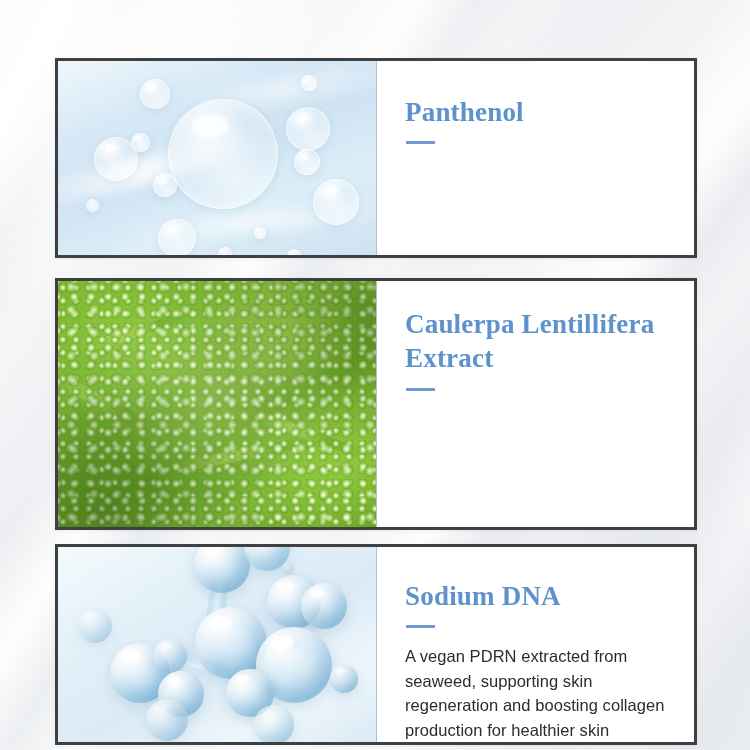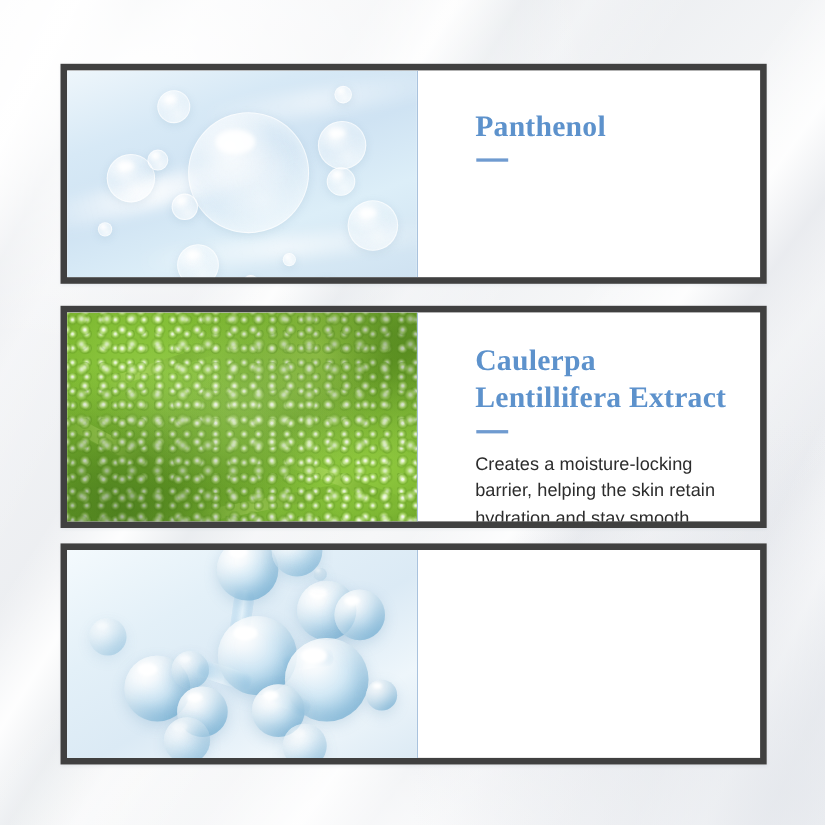--- a/index.html
+++ b/index.html
@@ -58,25 +58,24 @@
   
   #cards {
     position: absolute;
     left: 55px;
     top: 58px;
     width: 642px;
   }
   .card {
     display: flex;
     background: #ffffff;
-    border: 6px solid #404040;
+    border: 3px solid #404040;
     box-sizing: border-box;
     box-shadow: 0 1px 3px rgba(120,140,165,0.13);
     overflow: hidden;
-    gap: 24px;
   }
   .card + .card { margin-top: 14px; }
 
   .card-media {
     width: 318px;
     flex: 0 0 318px;
     position: relative;
     overflow: hidden;
     border-right: 1px solid #a9c2dd;
   }
@@ -104,21 +103,21 @@
     color: #2c2c2c;
     font-size: 16.5px;
     line-height: 24.5px;
     margin: 0;
     white-space: pre-line;
     letter-spacing: 0.05px;
   }
 
   
   #card-0 { height: 200px; }
-  #card-1 { height: 202px; margin-top: 20px; }
+  #card-1 { height: 252px; margin-top: 20px; }
   #card-2 { height: 201px; }
   #card-0 .card-body { padding-top: 34px; }
   #card-1 .card-body { padding-top: 26px; }
   #card-2 .card-body { padding-top: 32px; }
 
   
   .art-water {
     position: absolute; inset: 0;
     background:
       linear-gradient(160deg, #eef6fb 0%, #d7e9f6 26%, #cfe3f3 48%, #dceef8 70%, #cfe2f1 100%);
@@ -264,23 +263,20 @@
         <div class="stem" style="left:30px;  top:44px;  width:110px; height:10px; transform:rotate(-18deg);"></div>
         <div class="stem" style="left:200px; top:150px; width:110px; height:10px; transform:rotate(20deg);"></div>
         <div class="beads"></div>
         <div class="beads2"></div>
         <div class="shade"></div>
       </div>
     </div>
     <div class="card-body">
       <h2 class="card-title">Caulerpa Lentillifera Extract</h2>
       <div class="rule"></div>
-      <p class="card-desc">Creates a moisture-locking
-barrier, helping the skin retain
-hydration and stay smooth</p>
     </div>
   </div>
 
   <div class="card" id="card-2">
     <div class="card-media">
       <div class="art-mol">
         <div class="mol-bond" style="left:150px; top:36px;  width:18px; height:44px; transform:rotate(8deg);"></div>
         <div class="mol-bond" style="left:118px; top:106px; width:50px; height:16px; transform:rotate(18deg);"></div>
         <div class="mol-bond" style="left:196px; top:92px;  width:46px; height:16px; transform:rotate(-8deg);"></div>
         <div class="mol-bond" style="left:182px; top:130px; width:40px; height:15px; transform:rotate(26deg);"></div>
@@ -295,15 +291,23 @@
         <div class="mol-sphere" style="left:95px;  top:92px;  width:34px; height:34px; opacity:.8;"></div>
         <div class="mol-sphere" style="left:100px; top:124px; width:46px; height:46px;"></div>
         <div class="mol-sphere" style="left:168px; top:122px; width:48px; height:48px;"></div>
         <div class="mol-sphere" style="left:20px;  top:62px;  width:34px; height:34px; opacity:.6;"></div>
         <div class="mol-sphere" style="left:272px; top:118px; width:28px; height:28px;"></div>
         <div class="mol-sphere" style="left:88px;  top:152px; width:42px; height:42px; opacity:.75;"></div>
         <div class="mol-sphere" style="left:196px; top:158px; width:40px; height:40px; opacity:.7;"></div>
         <div class="mol-sphere" style="left:224px; top:16px;  width:12px; height:12px; opacity:.7;"></div>
       </div>
     </div>
+    <div class="card-body">
+      <h2 class="card-title">Sodium DNA</h2>
+      <div class="rule"></div>
+      <p class="card-desc">A vegan PDRN extracted from
+seaweed, supporting skin
+regeneration and boosting collagen
+production for healthier skin</p>
+    </div>
   </div>
 
 </div>
 
 </body></html>

